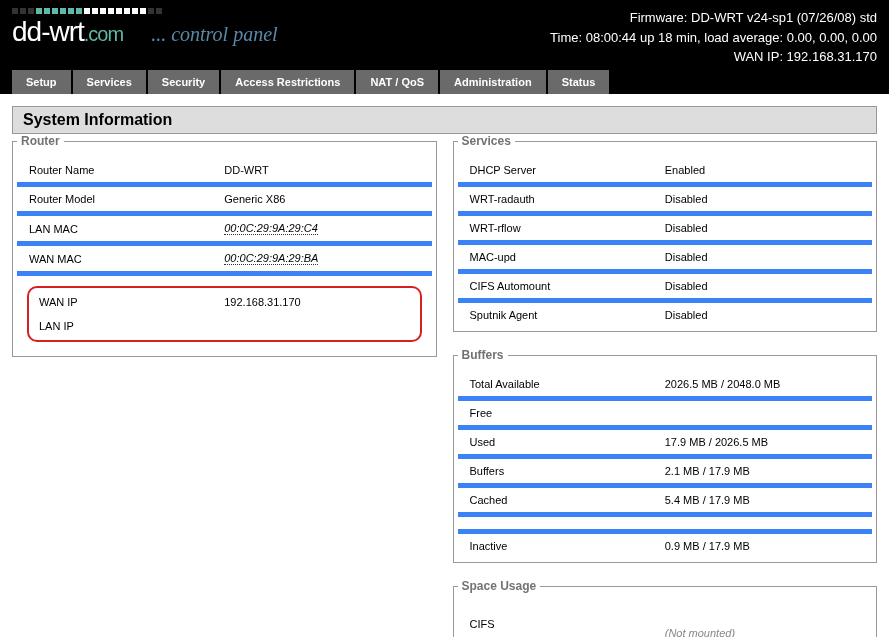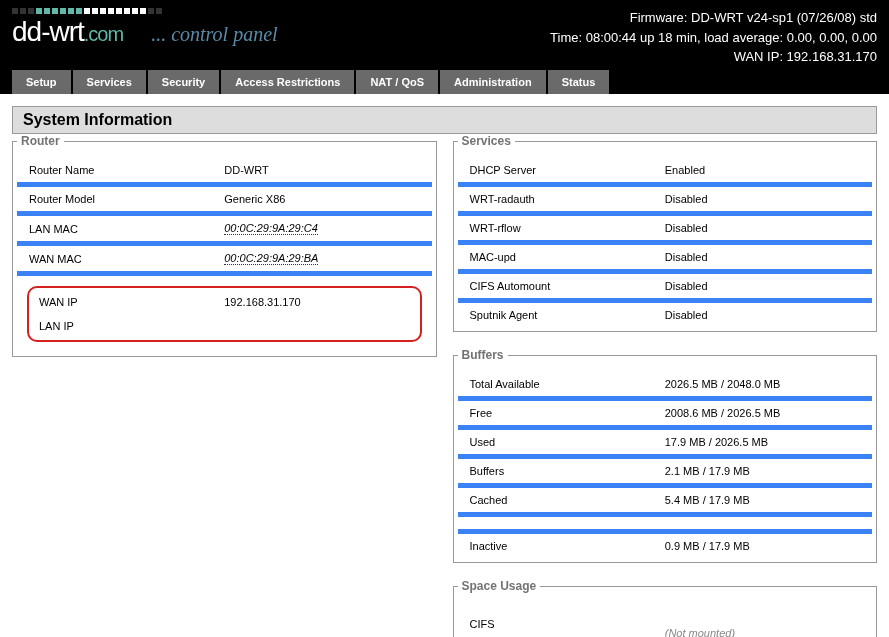--- a/index.html
+++ b/index.html
@@ -258,21 +258,20 @@
       </fieldset>
 
       <fieldset>
         <legend>Buffers</legend>
         <div class="row">
           <div class="row-label">Total Available</div>
           <div class="row-value">2026.5 MB / 2048.0 MB</div>
         </div>
         <div class="row">
           <div class="row-label">Free</div>
-          <div class="row-value">2008.6 MB / 2026.5 MB</div>
         </div>
         <div class="row">
           <div class="row-label">Used</div>
           <div class="row-value">17.9 MB / 2026.5 MB</div>
         </div>
         <div class="row">
           <div class="row-label">Buffers</div>
           <div class="row-value">2.1 MB / 17.9 MB</div>
         </div>
         <div class="row">

